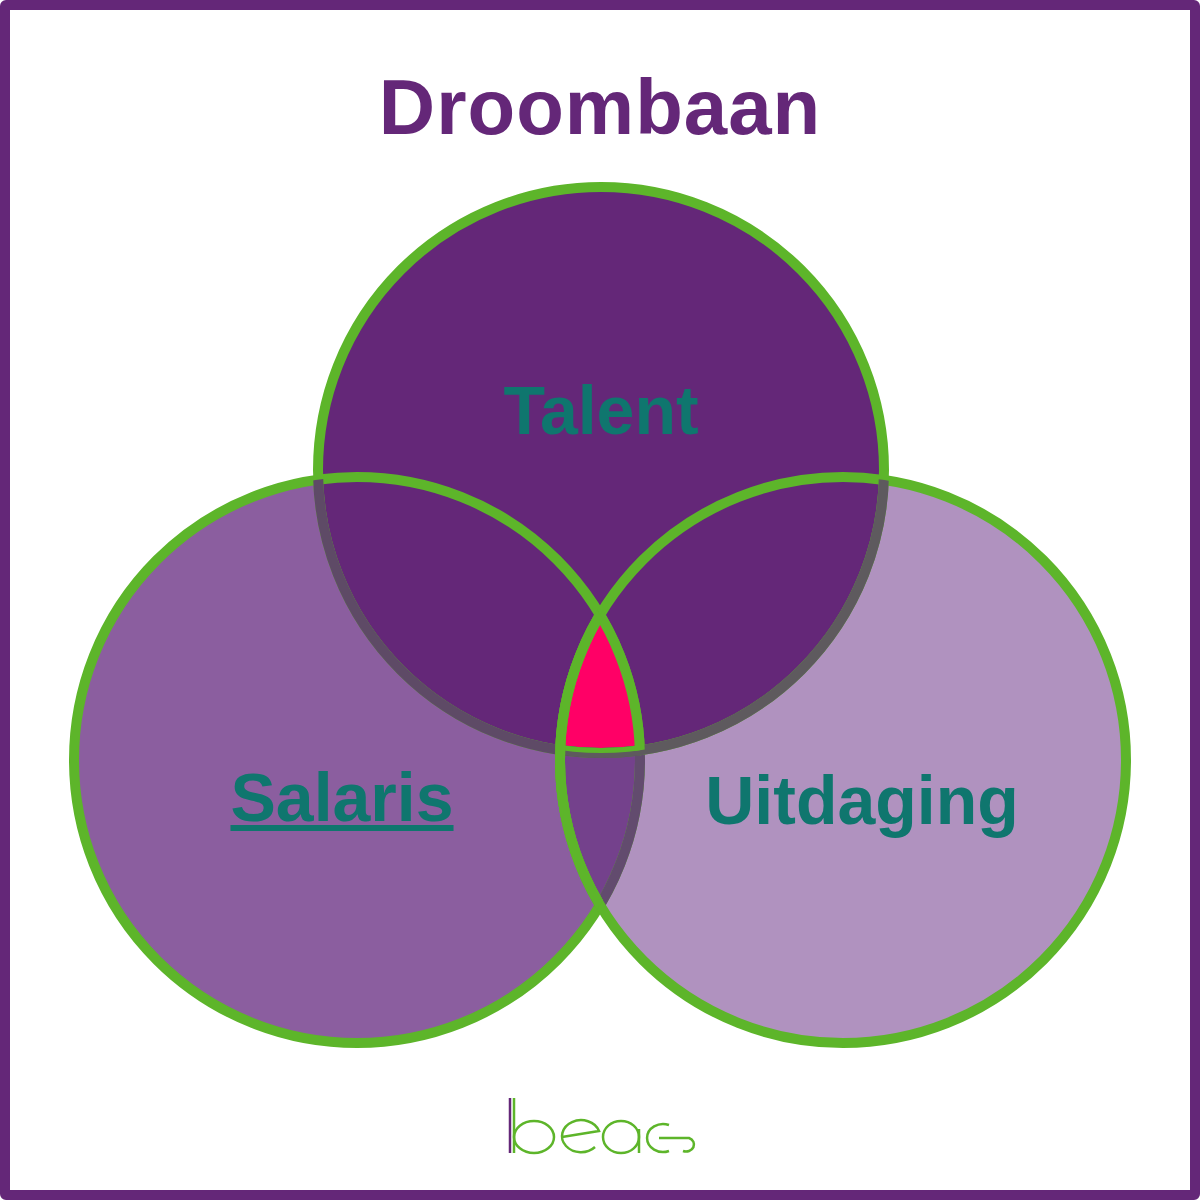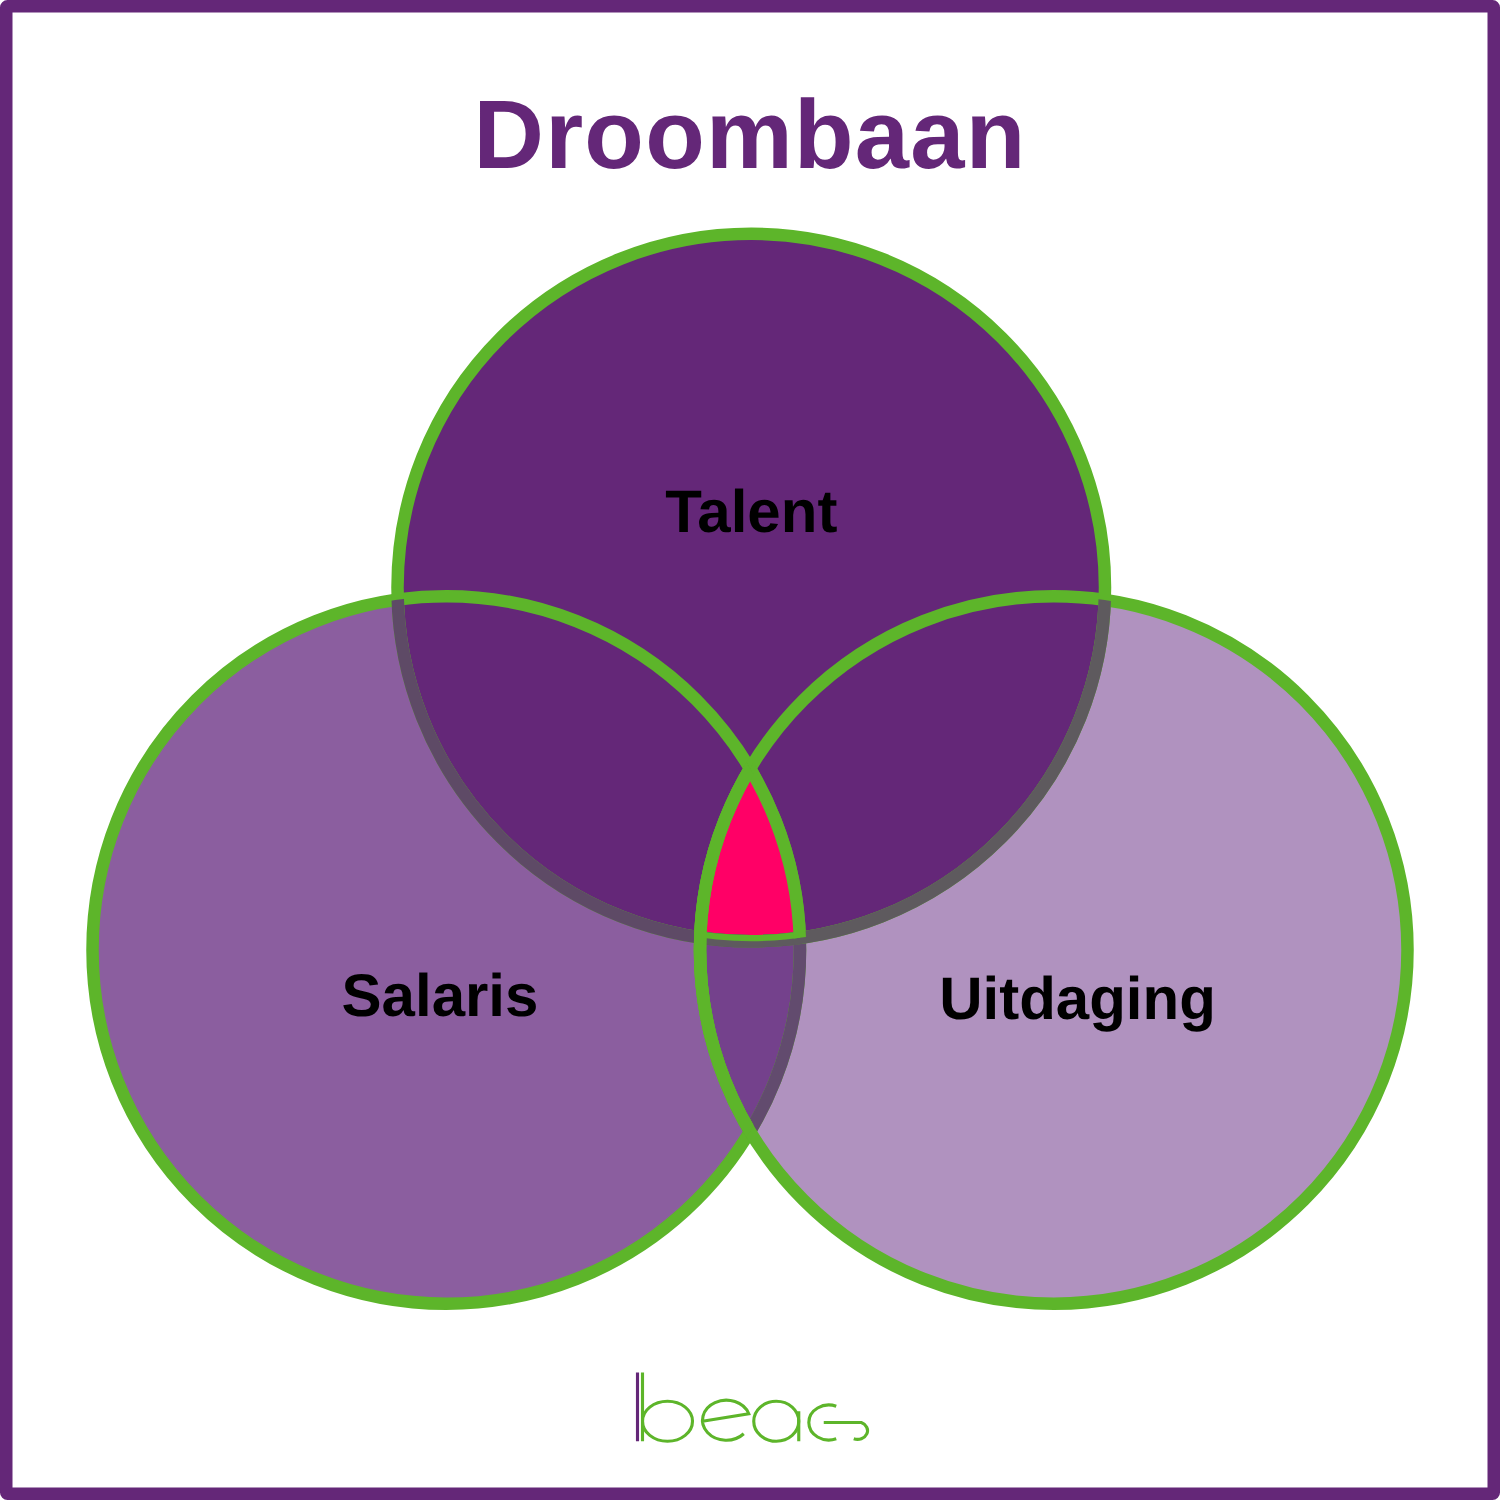--- a/index.html
+++ b/index.html
@@ -1,20 +1,20 @@
 <!DOCTYPE html>
 <html><head>
 <meta charset="utf-8">
 <style>
   html, body { margin:0; padding:0; }
   body { width:1200px; height:1200px; background:#ffffff; position:relative; overflow:hidden; font-family:"Liberation Sans", sans-serif; }
   .frame { position:absolute; left:0; top:0; width:1180px; height:1180px; border:10px solid #642778; border-radius:6px; background:#fff; }
   .title { position:absolute; left:0; width:1200px; top:62px; text-align:center; font-size:78px; font-weight:bold; color:#642778; letter-spacing:1px; }
   svg.venn { position:absolute; left:0; top:0; }
-  .label { position:absolute; color:#000000; font-weight:bold; font-size:48px; text-align:center; transform:translate(-50%,-50%); white-space:nowrap; }
+  .label { position:absolute; color:#0f766e; font-weight:bold; font-size:68px; text-align:center; transform:translate(-50%,-50%); white-space:nowrap; }
   .logo { position:absolute; left:507px; top:1093px; width:190px; height:65px; }
 </style>
 </head>
 <body>
 
 <div class="frame"></div>
 
 <div class="title">Droombaan</div>
 
 <svg class="venn" width="1200" height="1200" viewBox="0 0 1200 1200">
@@ -79,21 +79,21 @@
     <g clip-path="url(#clipTal)">
       <circle cx="357" cy="760" r="283" fill="none" stroke="#5DB52A" stroke-width="10"></circle>
     </g>
   </g>
   <g clip-path="url(#clipSal)">
     <circle cx="843" cy="760" r="283" fill="none" stroke="#5DB52A" stroke-width="10"></circle>
   </g>
 </svg>
 
 <div class="label" style="left:601px; top:410px;">Talent</div>
-<div class="label" style="left:352px; top:797px;">Salaris</div>
+<div class="label" style="left:342px; top:797px;text-decoration:underline;">Salaris</div>
 <div class="label" style="left:862px; top:800px;text-align:right;">Uitdaging</div>
 
 <svg class="logo" viewBox="0 0 190 65">
   <line x1="3" y1="5" x2="3" y2="60" stroke="#642778" stroke-width="2.5"></line>
   <line x1="7" y1="5" x2="7" y2="60" stroke="#5DB52A" stroke-width="2.5"></line>
   <ellipse cx="27" cy="44" rx="20" ry="16" fill="none" stroke="#5DB52A" stroke-width="2.5"></ellipse>
   <path d="M55 44 L92 38 A19 16 0 1 0 88 54" fill="none" stroke="#5DB52A" stroke-width="2.5"></path>
   <ellipse cx="114" cy="44" rx="18" ry="16" fill="none" stroke="#5DB52A" stroke-width="2.5"></ellipse>
   <line x1="132" y1="36" x2="132" y2="60" stroke="#5DB52A" stroke-width="2.5"></line>
   <path d="M162 32 A16 14 0 1 0 162 58" fill="none" stroke="#5DB52A" stroke-width="2.5"></path>

